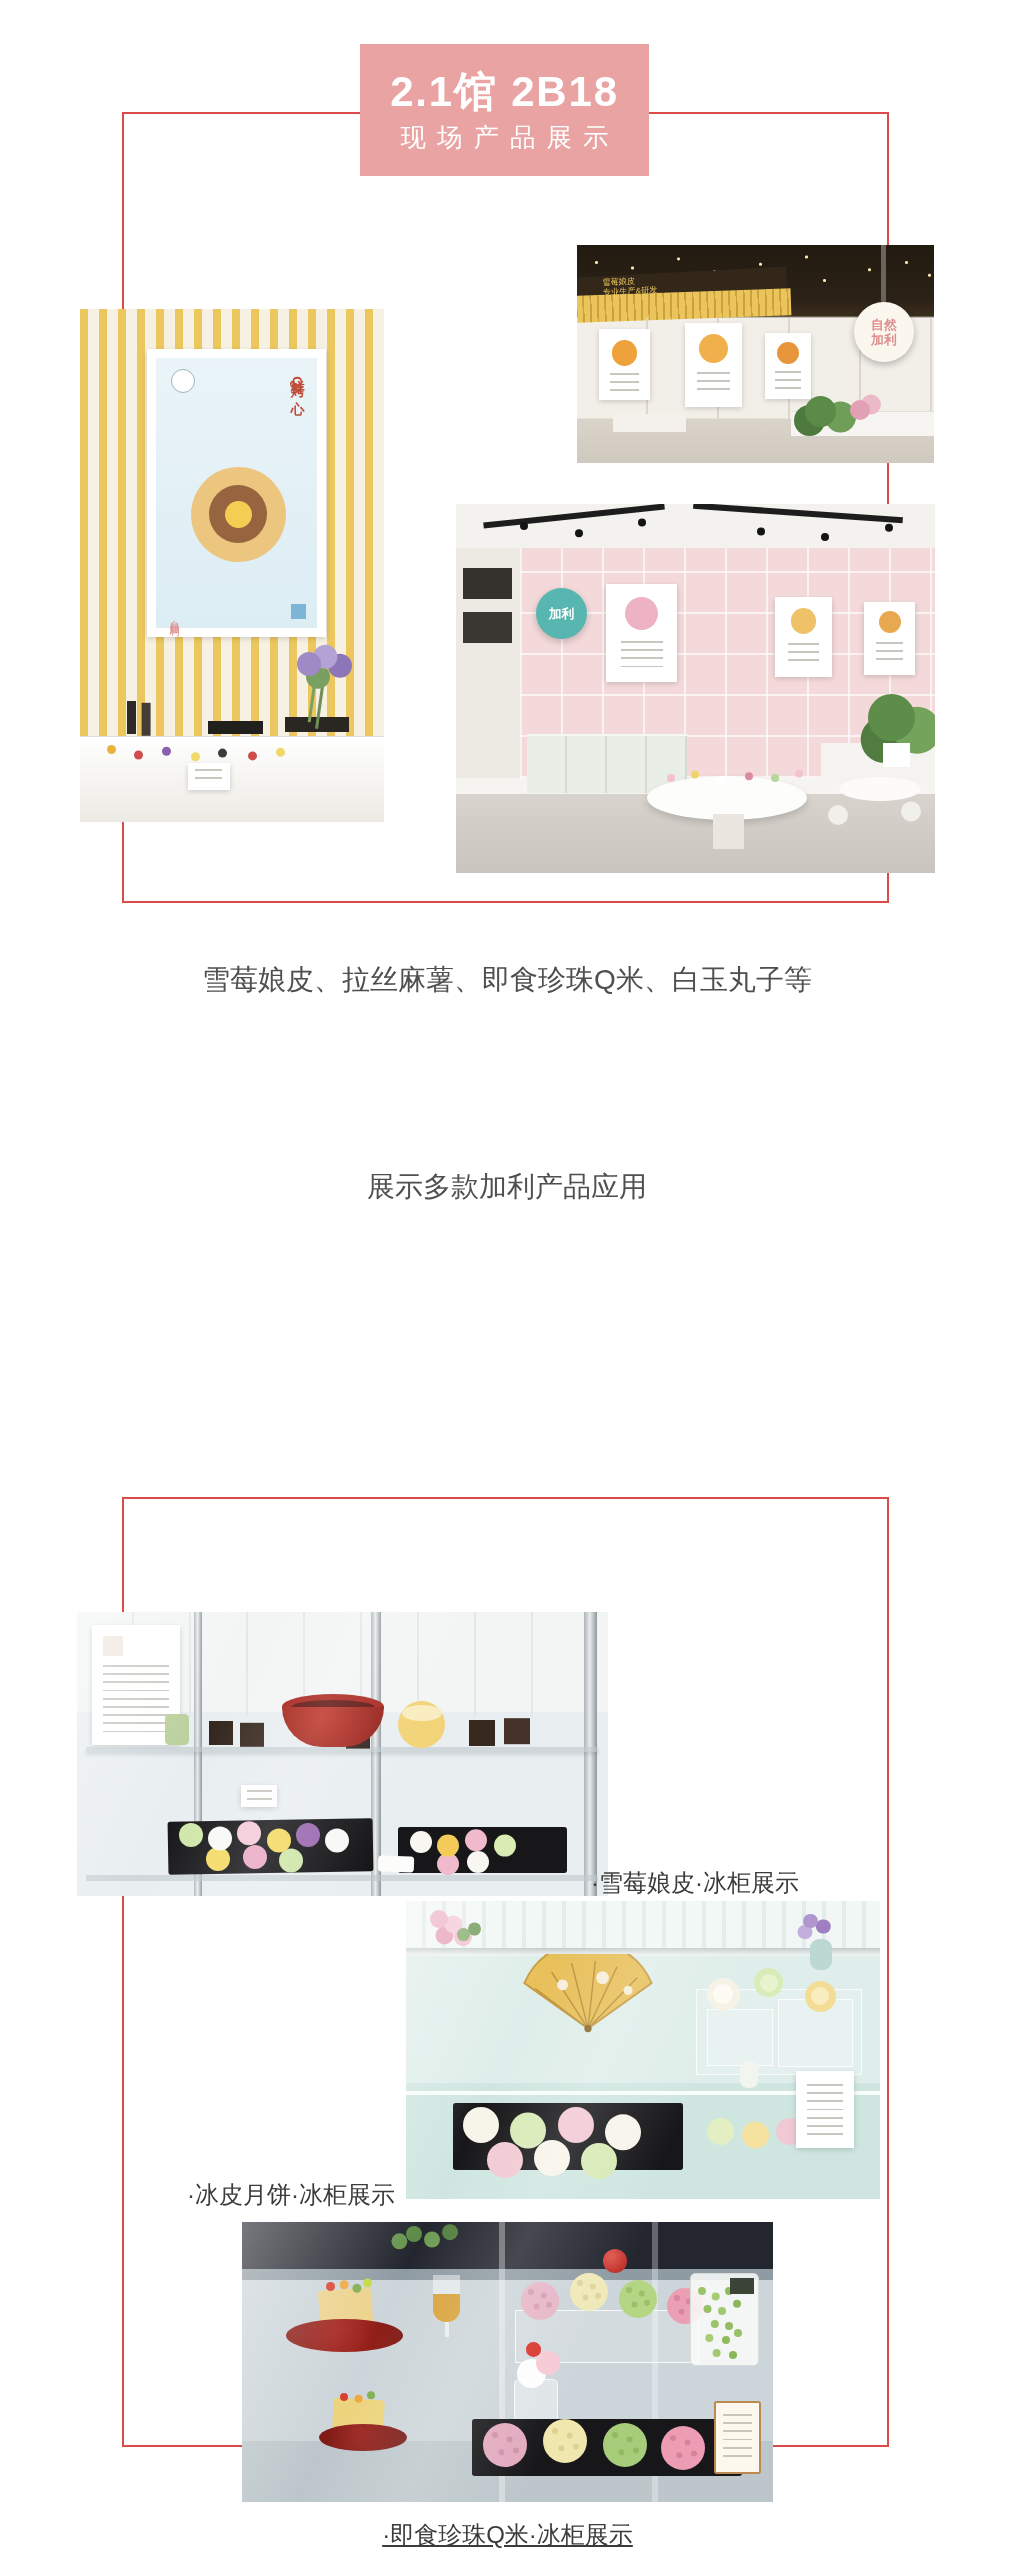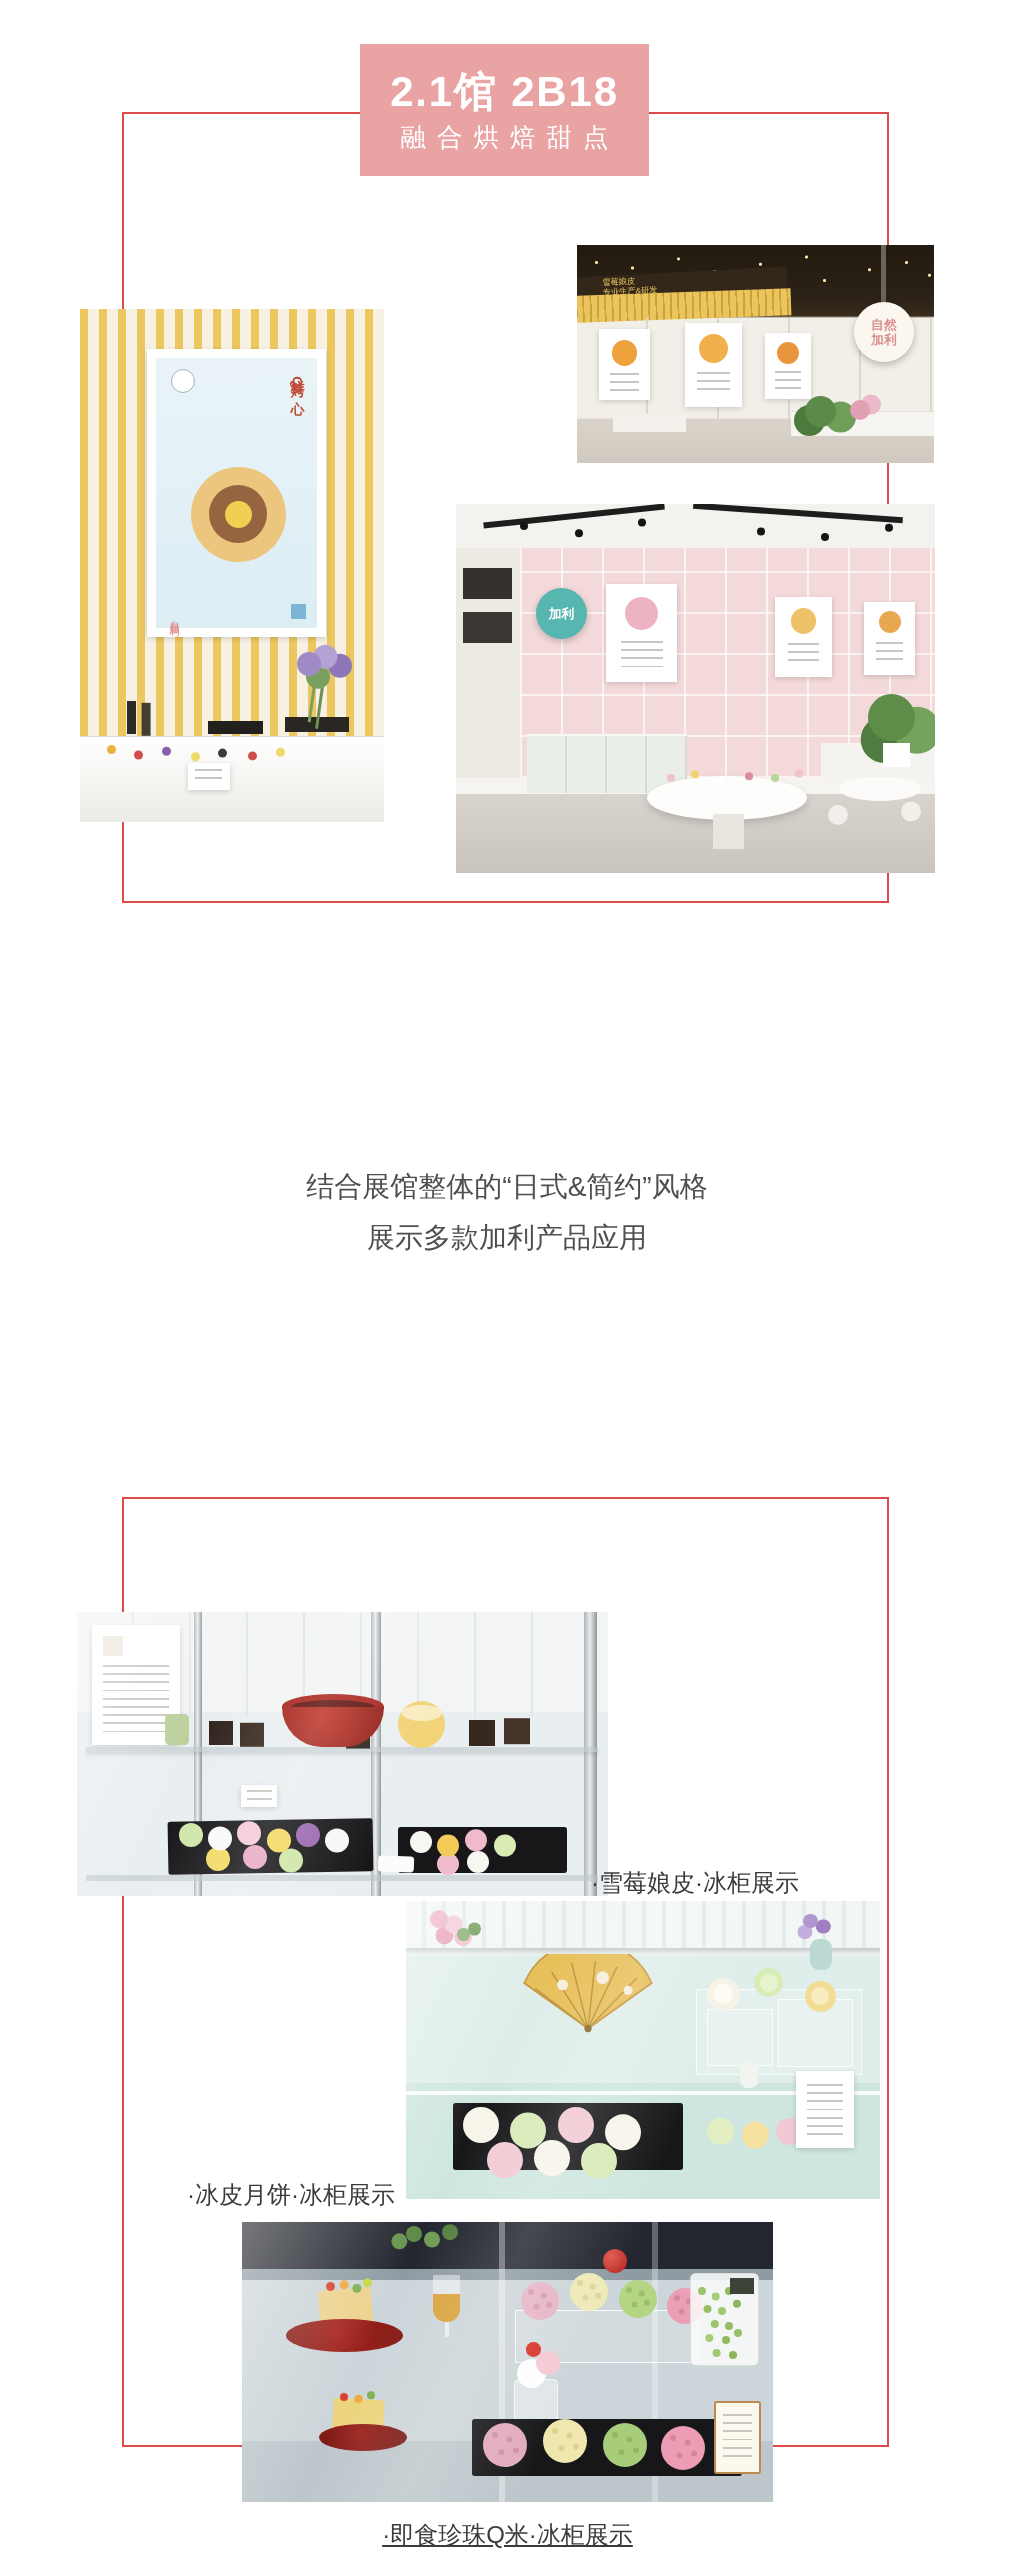--- a/index.html
+++ b/index.html
@@ -27,21 +27,21 @@
   .caption{position:absolute;color:#3b3b3b;font-size:24px;z-index:4;white-space:nowrap;}
   .vtext{writing-mode:vertical-rl;}
 </style>
 </head>
 <body>
 
 <div id="page">
 
   <div class="badge" style="top:44px;">
     <div class="badge-title">2.1馆 2B18</div>
-    <div class="badge-sub">融合烘焙甜点</div>
+    <div class="badge-sub">现场产品展示</div>
   </div>
 
   <div class="frame" style="left:122px;top:112px;width:763px;height:787px;"></div>
 
   <div class="photo" style="left:80px;top:309px;width:304px;height:513px;background:#f6f1e9;">
     <div class="abs" style="left:0;top:0;right:0;height:428px;background:repeating-linear-gradient(90deg,#ecc75f 0 8.2px,#f7f1e3 8.2px 19px);"></div>
     <div class="card" style="left:67px;top:40px;width:179px;height:288px;">
       <div class="abs" style="left:9px;top:9px;right:9px;bottom:9px;background:linear-gradient(180deg,#eaf4f8,#dcedf4);">
         <div class="ball" style="left:14.6px;top:11px;width:22px;height:22px;background:#fff;border:0.9px solid #9db3bd;"></div>
         <div class="abs vtext" style="right:11px;top:11px;font-size:13.7px;font-weight:bold;color:#bf4a38;letter-spacing:3.6px;">鲜烤Q心</div>
@@ -124,23 +124,23 @@
     <div class="abs" style="left:191px;top:272px;width:160px;height:44px;background:#fdfdfc;border-radius:50%;box-shadow:0 3.6px 7.3px rgba(0,0,0,.15);"></div>
     <div class="abs" style="left:257px;top:310px;width:31px;height:35px;background:#eae6df;"></div>
     <div class="ball" style="left:211px;top:270px;width:8.2px;height:8.2px;background:#f2c3cf;box-shadow:24px -3.6px 0 #f0d36a,51px 1.8px 0 #ffffff,78px -1.8px 0 #d98c9e,104px 0 0 #b6d79a,128px -4.6px 0 #f2c3cf;"></div>
     <div class="ball" style="left:412px;top:190px;width:47px;height:47px;background:#5e8c49;box-shadow:25.5px 12.8px 0 #74a35c,-7.3px 22px 0 #517c3f;"></div>
     <div class="abs" style="left:427px;top:239px;width:27px;height:24px;background:#ffffff;"></div>
     <div class="abs" style="left:383px;top:273px;width:82px;height:24px;background:#fcfbf9;border-radius:50%;"></div>
     <div class="ball" style="left:372px;top:301px;width:20px;height:20px;background:#f1efe9;box-shadow:73px -3.6px 0 #f1efe9;"></div>
   </div>
 
   <div class="para" style="top:954px;">
+    <div>雪莓娘皮、拉丝麻薯、即食珍珠Q米、白玉丸子等</div>
   </div>
   <div class="para" style="top:1161px;">
-    <div>结合展馆整体的“日式&amp;简约”风格</div>
     <div>展示多款加利产品应用</div>
   </div>
 
 
   <div class="frame" style="left:122px;top:1497px;width:763px;height:946px;"></div>
 
   <div class="photo" style="left:77px;top:1612px;width:531px;height:284px;background:linear-gradient(180deg,#f3f5f5 0 100px,#e9eef0 100px);">
     <div class="abs" style="left:0;top:0;width:531px;height:105px;background:repeating-linear-gradient(90deg,transparent 0 55px,#e4e7e8 55px 57px);"></div>
     <div class="card" style="left:14.6px;top:12.8px;width:88px;height:120px;">
       <div class="abs" style="left:11px;top:11px;width:20px;height:20px;background:#f0e8e0;"></div>

